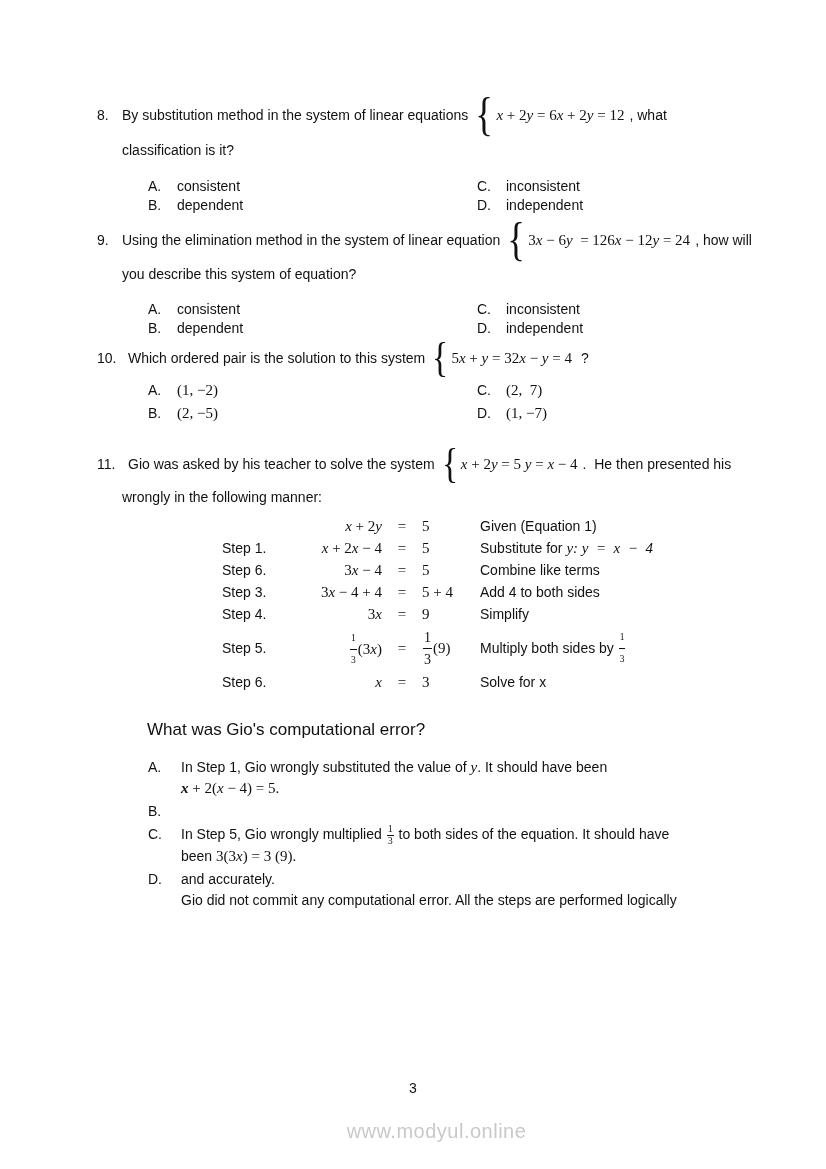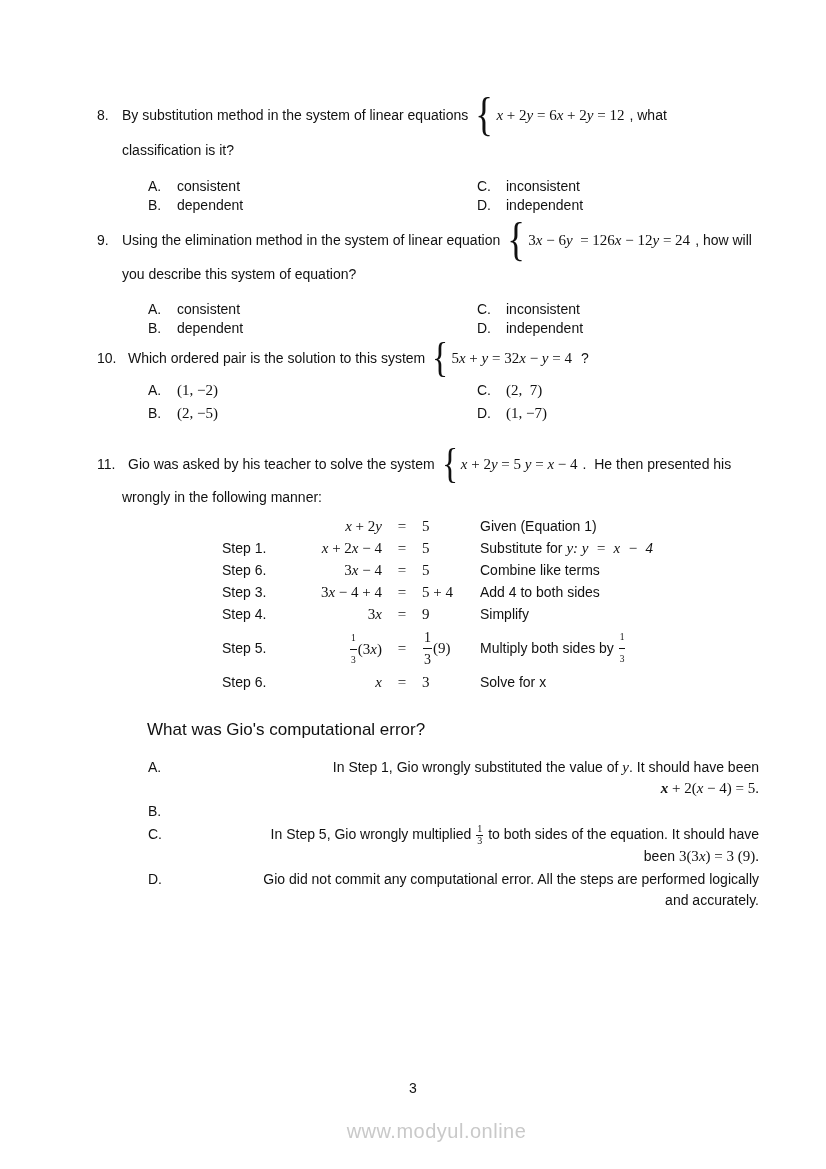--- a/index.html
+++ b/index.html
@@ -53,21 +53,21 @@
   .frac.small { font-size:9.5px; }
   .frac.big { font-size:14px; line-height:1.15; }
   .fracwrap { display:inline-flex; align-items:center; }
 
   .prompt { margin-left:50px; margin-top:26px; font-size:17px; line-height:21px; }
 
   .xopts { margin-top:17px; }
   .xopt { display:flex; margin-bottom:2px; }
   .xlet { width:33px; flex:none; margin-left:51px; font-size:14px; line-height:21px; }
   .xbody { flex:1; }
-  .xline { font-size:14px; line-height:21px; white-space:pre-wrap;text-align:right; }
+  .xline { font-size:14px; line-height:21px; white-space:pre-wrap; }
 
   .pagenum { position:absolute; top:1080px; left:0; width:826px; text-align:center;
              font-size:14px; }
   .watermark { position:absolute; top:1120px; left:0; width:826px; text-align:center;
                font-size:20px; letter-spacing:0.5px;padding-left:47px; }
 </style>
 </head>
 <body style="color: rgb(17, 17, 17);">
 
 <div class="page">
@@ -271,22 +271,22 @@
       <div class="xopt">
         <span class="xlet">C.</span>
         <div class="xbody">
           <div class="xline"><span>In Step 5, Gio wrongly multiplied </span><span class="frac small" style="font-size:10px"><span class="fn">1</span><span class="fd">3</span></span><span> to both sides of the equation. It should have</span></div>
           <div class="xline"><span>been </span><span class="m">3(3<i>x</i>) = 3 (9).</span></div>
         </div>
       </div>
       <div class="xopt">
         <span class="xlet">D.</span>
         <div class="xbody">
+          <div class="xline">and accurately.</div>
           <div class="xline">Gio did not commit any computational error. All the steps are performed logically</div>
-          <div class="xline">and accurately.</div>
         </div>
       </div>
     </div>
   </section>
 
   <div class="pagenum">3</div>
   <div class="watermark" style="color: rgb(201, 201, 201);">www.modyul.online</div>
 
 </div>
 

